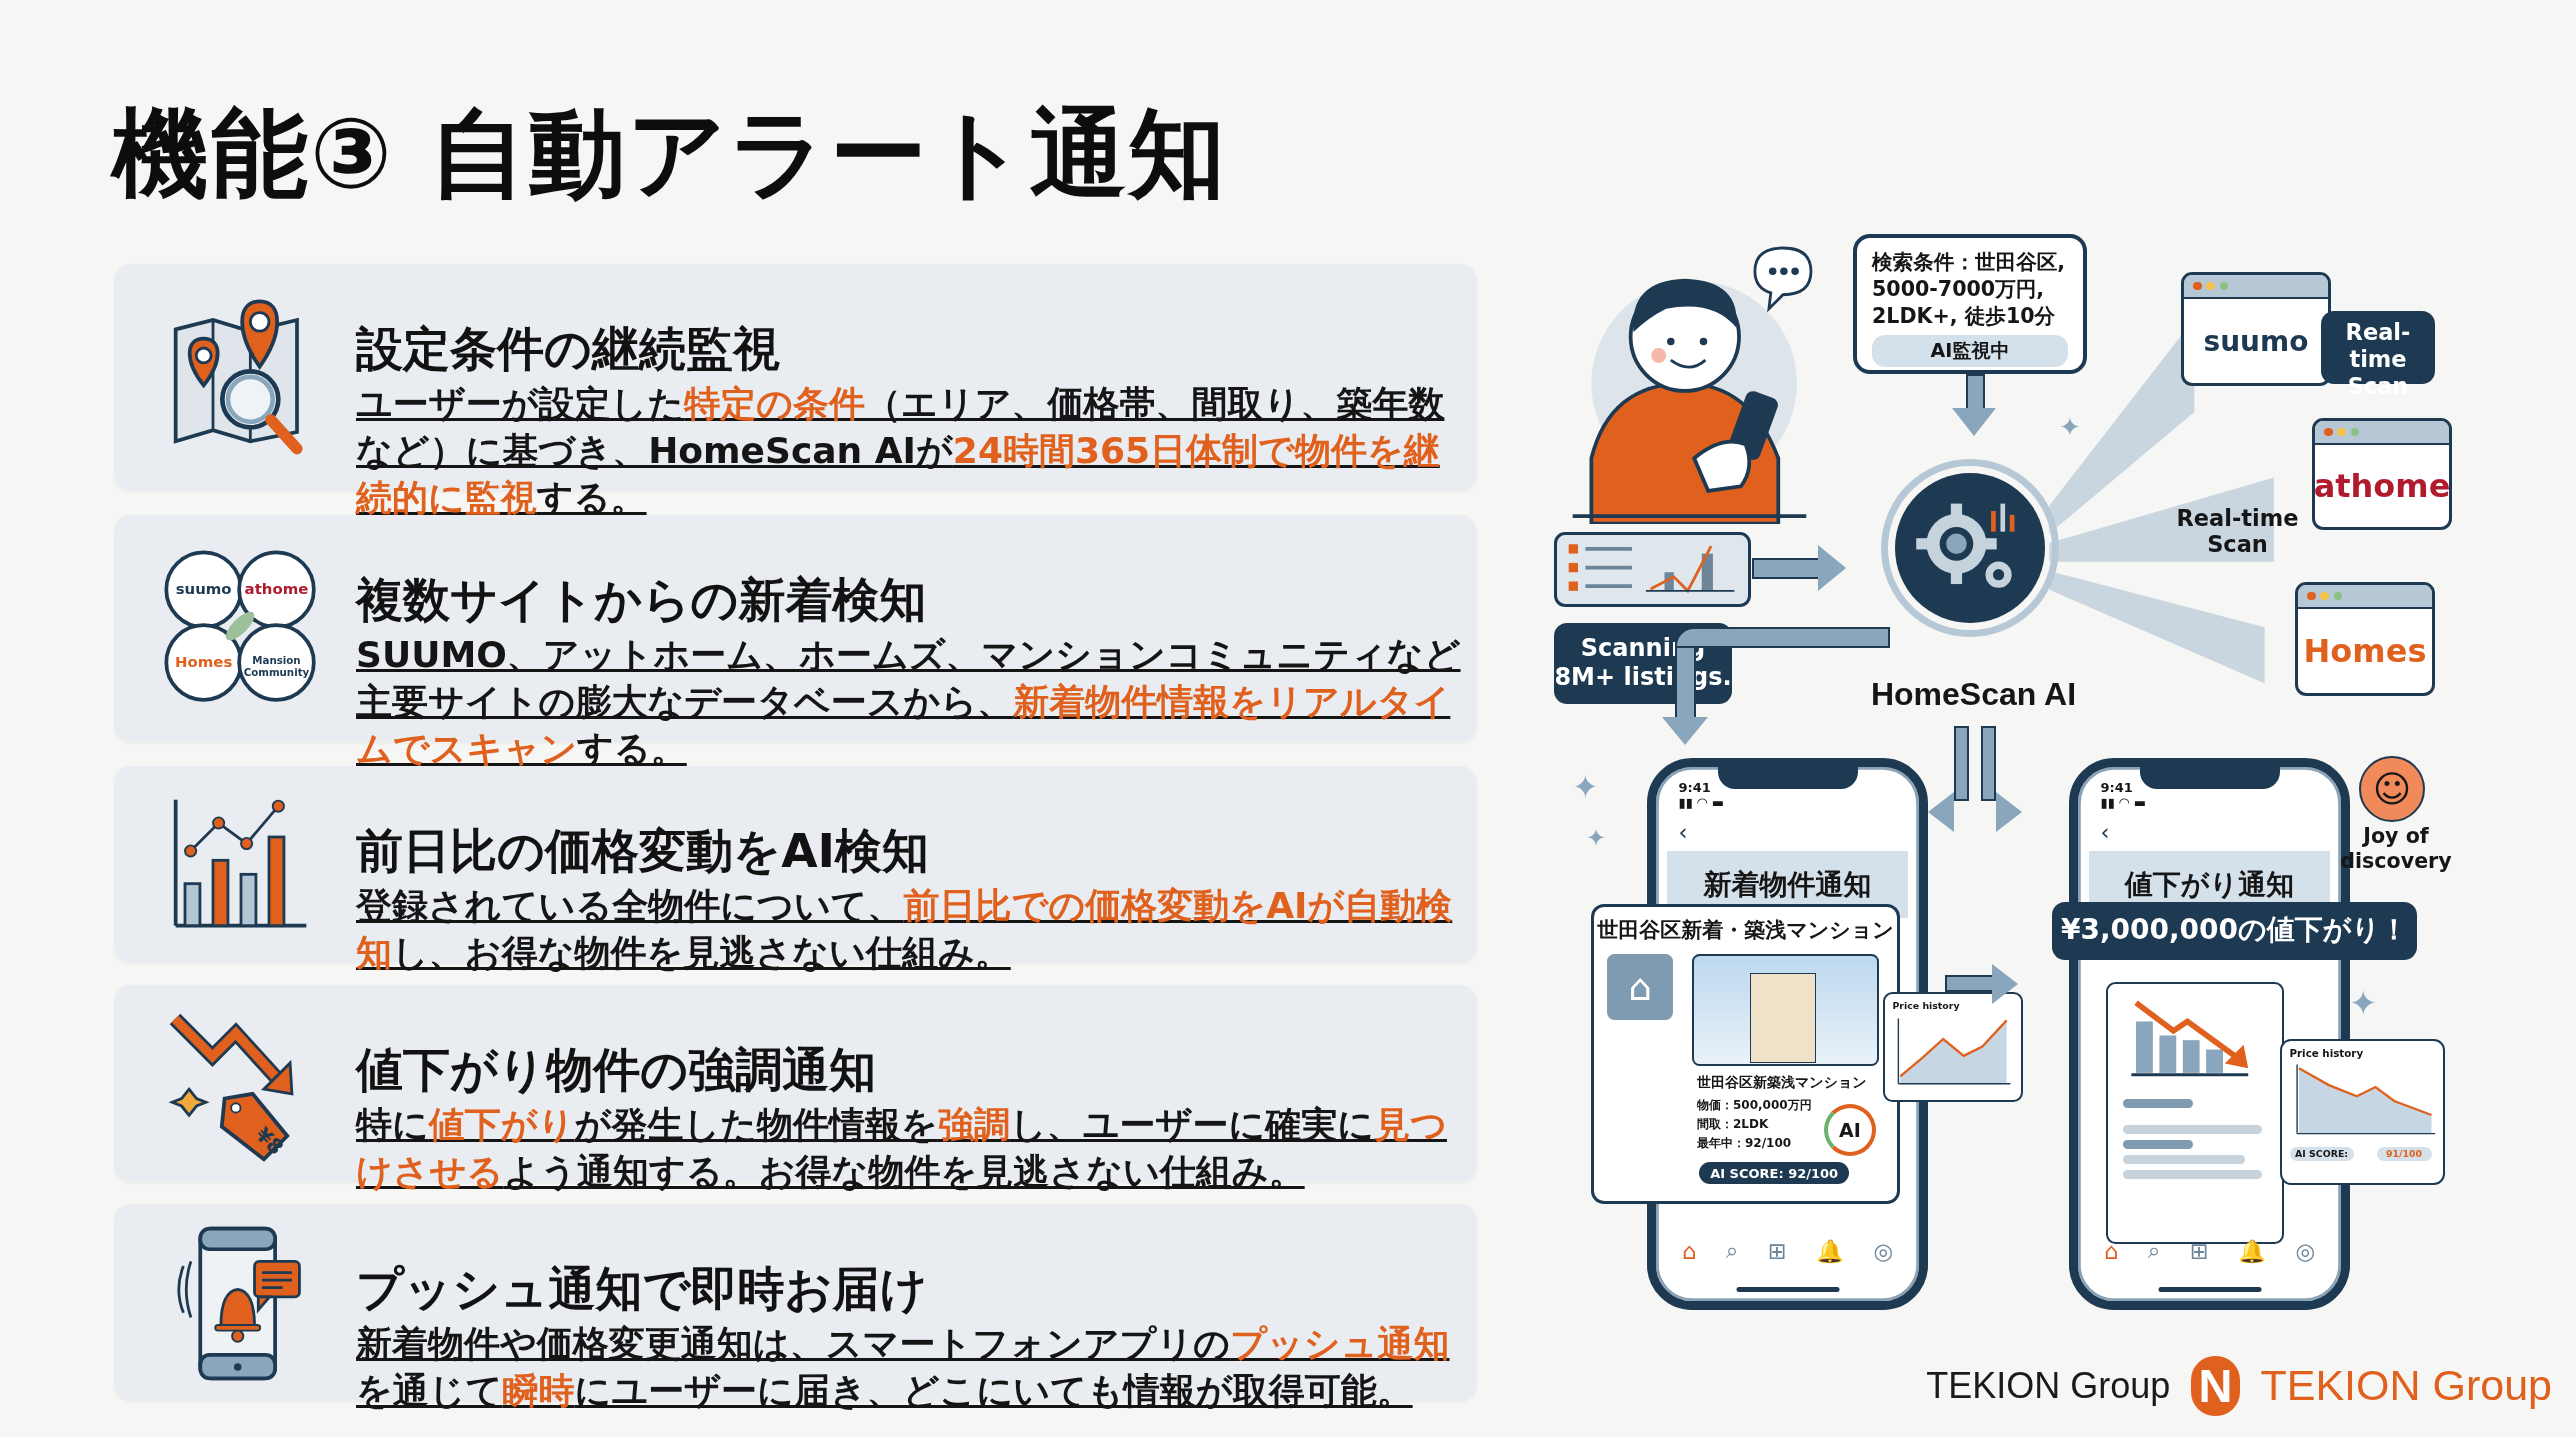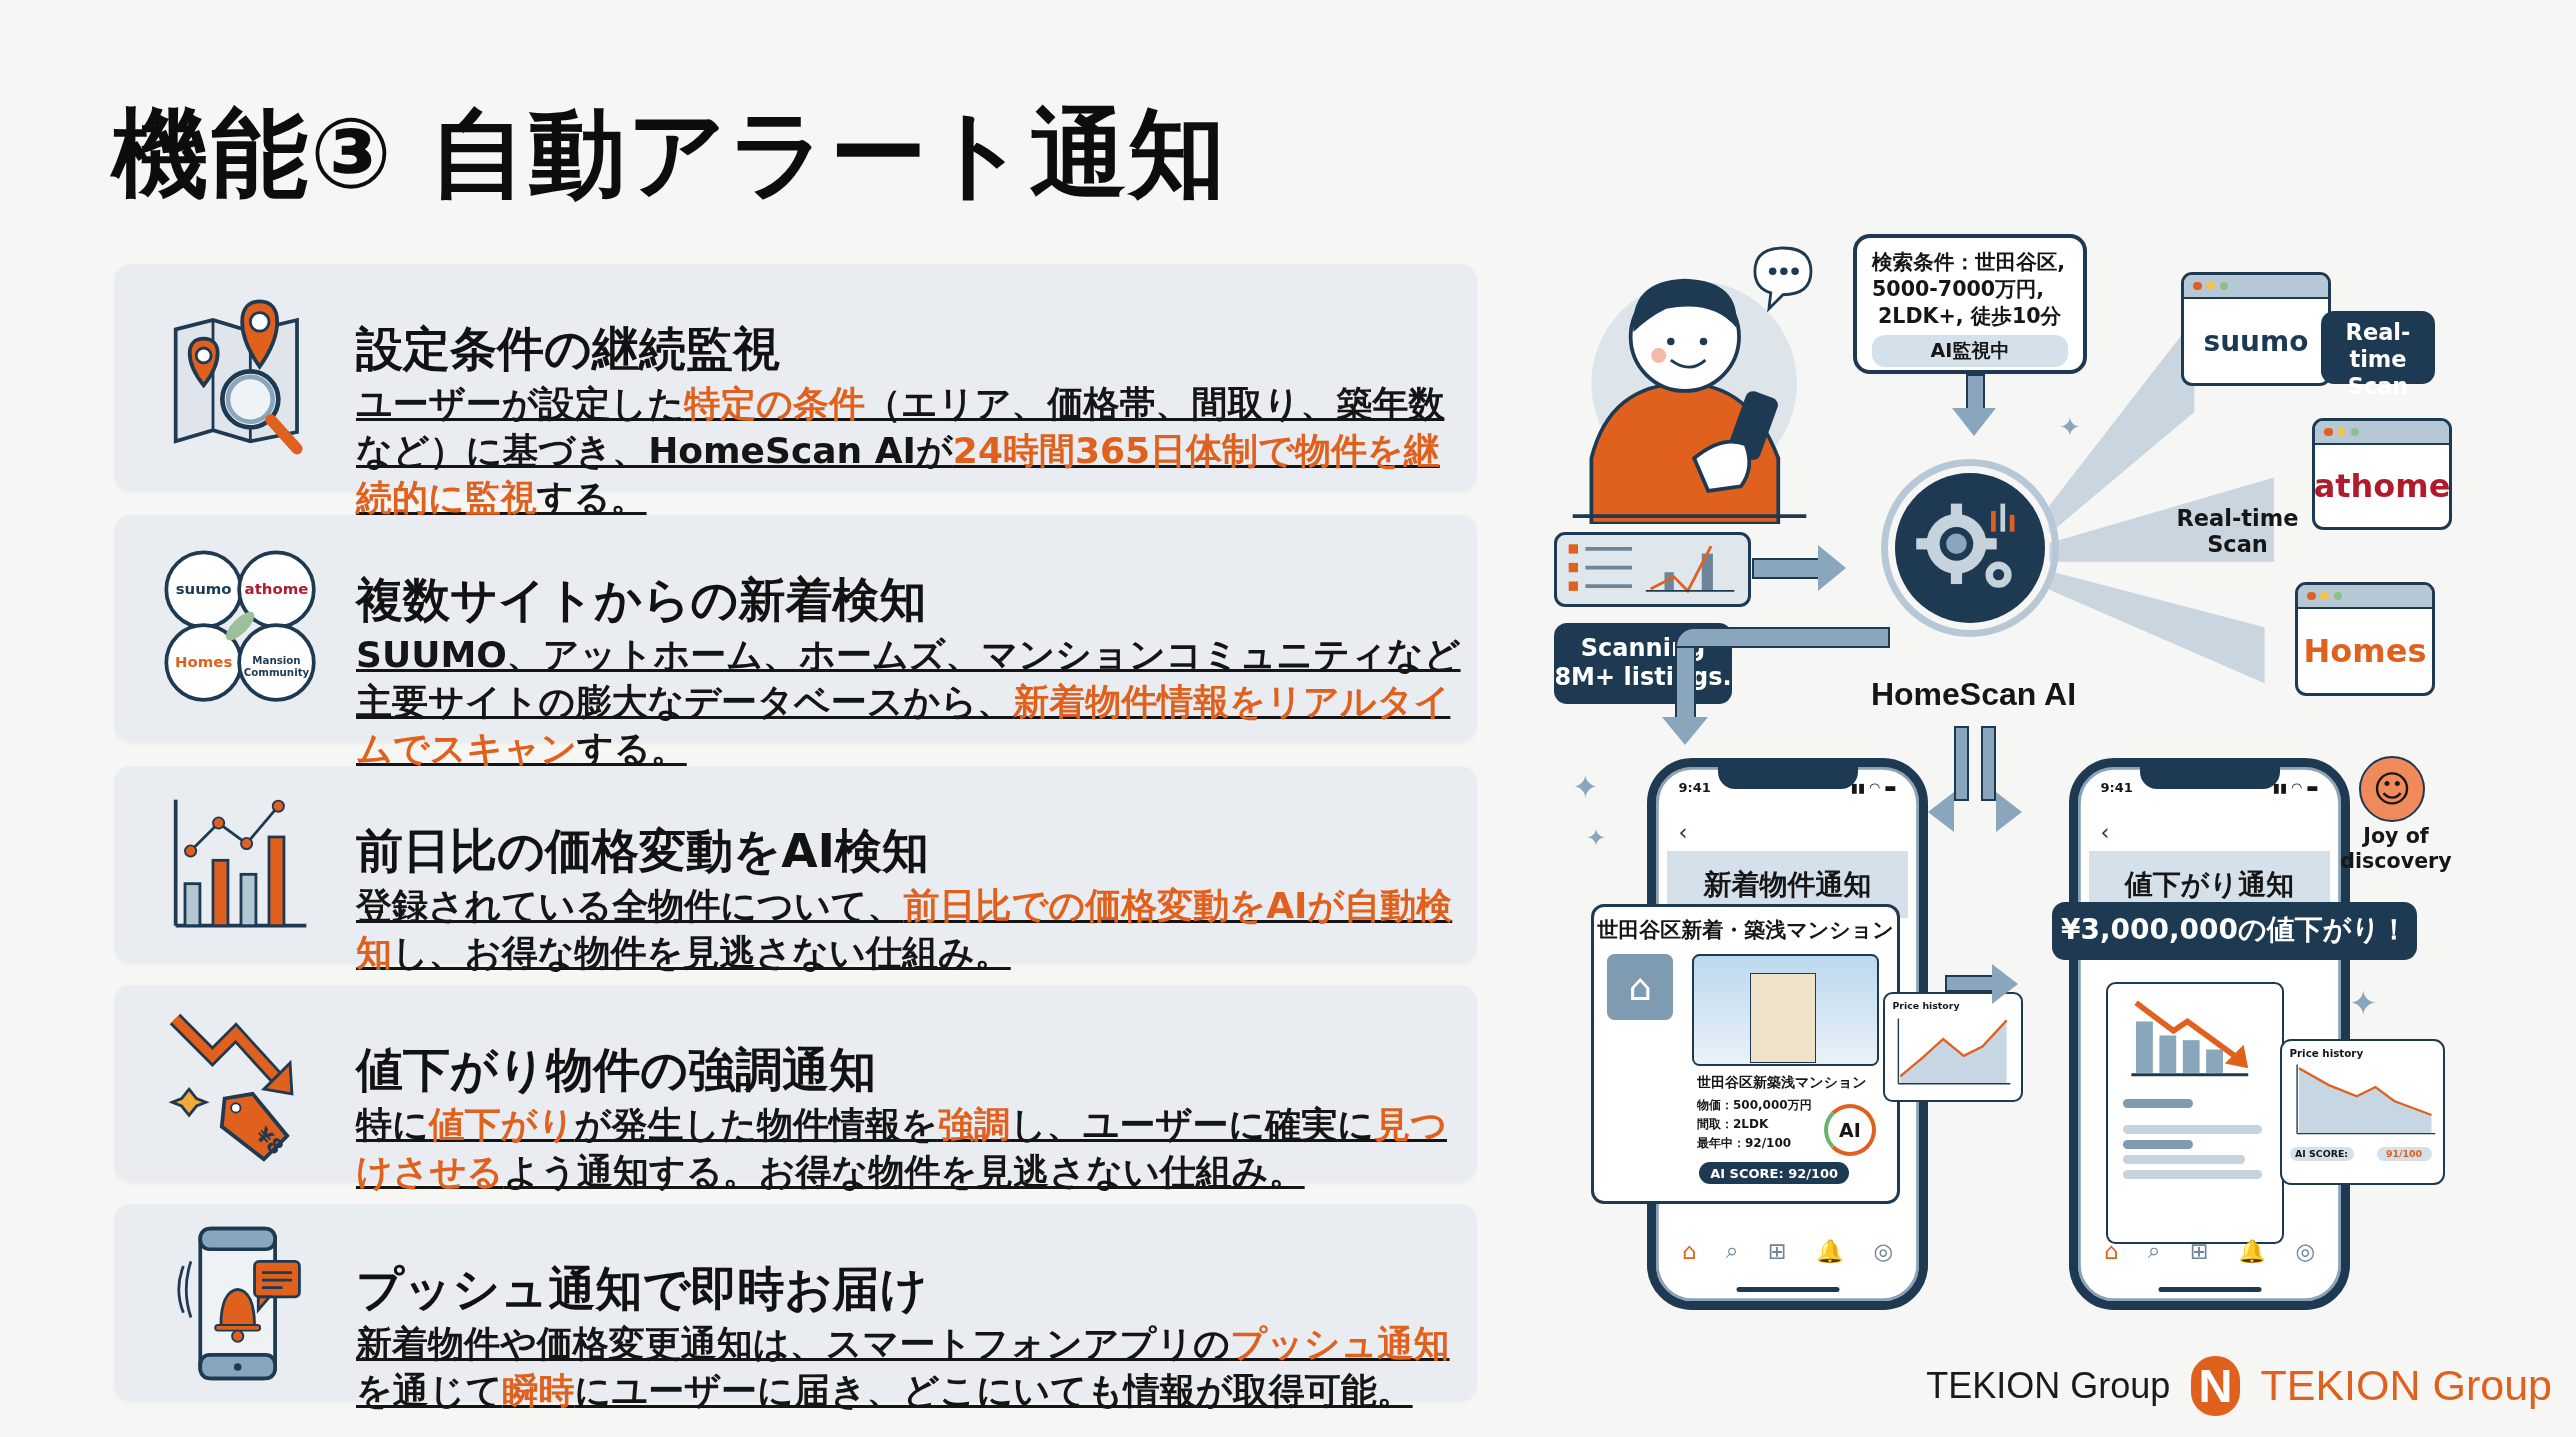--- a/index.html
+++ b/index.html
@@ -64,21 +64,21 @@
   .phone {
     position: absolute; border: 9.4px solid #1d3a52; border-radius: 45px; background: #fff;
     box-shadow: 0 0 0 2.8px #8aa2b6 inset;
   }
   .phone .notch {
     position: absolute; top: -1.9px; left: 50%; transform: translateX(-50%);
     width: 140px; height: 24px; background: #1d3a52; border-radius: 0 0 17px 17px;
   }
   .phone .status {
     position: absolute; top: 13px; left: 22.5px; right: 22.5px;
-    font-size: 13px; font-weight: 700; display: flex; justify-content: space-between;
+    font-size: 13px; font-weight: 700; display: flex; justify-content: space-between; flex-direction: column;
   }
   .phone .back { position: absolute; top: 52px; left: 22.5px; font-size: 22.5px; color: #1d3a52; }
   .phone .header {
     position: absolute; top: 84px; left: 11.2px; right: 11.2px; height: 67px;
     background: #d4e0ea; display: flex; align-items: center; justify-content: center;
     font-size: 28px; font-weight: 700;
   }
   .phone .tabbar {
     position: absolute; bottom: 22.5px; left: 11.2px; right: 11.2px; height: 56px;
     display: flex; justify-content: space-around; align-items: center; font-size: 22.5px; color: #6d8598;
@@ -243,21 +243,21 @@
       <path d="M215 30 Q215 5 245 5 Q275 5 275 30 Q275 55 245 55 L230 70 L232 53 Q215 48 215 30Z" fill="#fff" stroke="#1d3a52" stroke-width="3"></path>
       <circle cx="234" cy="30" r="4" fill="#1d3a52"></circle>
         <circle cx="246" cy="30" r="4" fill="#1d3a52"></circle>
         <circle cx="258" cy="30" r="4" fill="#1d3a52"></circle>
     </svg>
   </div>
 
   <div class="abs" style="left:318px;top:28px;width:234px;height:140px;background:#fff;border:4.7px solid #1d3a52;border-radius:17px;padding:11.2px 15px;">
     <div style="font-size:20.6px;font-weight:700;line-height:1.3;">検索条件：世田谷区,</div>
     <div style="font-size:20.6px;font-weight:700;line-height:1.3;">5000-7000万円,</div>
-    <div style="font-size:20.6px;font-weight:700;line-height:1.3;margin-left:6px;">2LDK+, 徒歩10分</div>
+    <div style="font-size:20.6px;font-weight:700;line-height:1.3;">2LDK+, 徒歩10分</div>
     <div style="margin-top:5.6px;background:#d4e0ea;border-radius:13px;text-align:center;font-size:19px;font-weight:700;padding:2.8px 0;">AI監視中</div>
   </div>
 
   <div class="arrow-shaft" style="left:431px;top:168px;width:19px;height:37px;"></div>
   <div class="abs" style="left:417px;top:202px;width:0;height:0;border-left:22.5px solid transparent;border-right:22.5px solid transparent;border-top:28px solid #8aa6bd;"></div>
 
   <div class="abs" style="left:19px;top:326px;width:197px;height:75px;background:#dfe6ec;border:3.7px solid #1d3a52;border-radius:11.2px;">
     <svg width="189" height="67" viewBox="0 0 202 72">
       <rect x="12" y="10" width="10" height="10" fill="#e0601e"></rect>
         <line x1="30" y1="15" x2="80" y2="15" stroke="#6d8598" stroke-width="4"></line>

